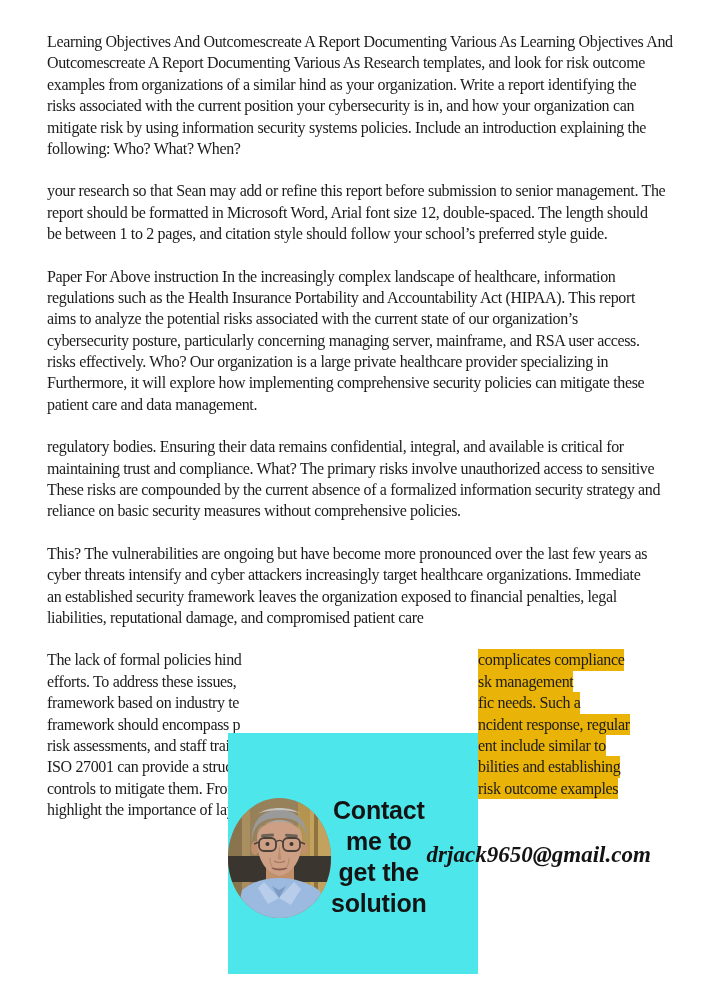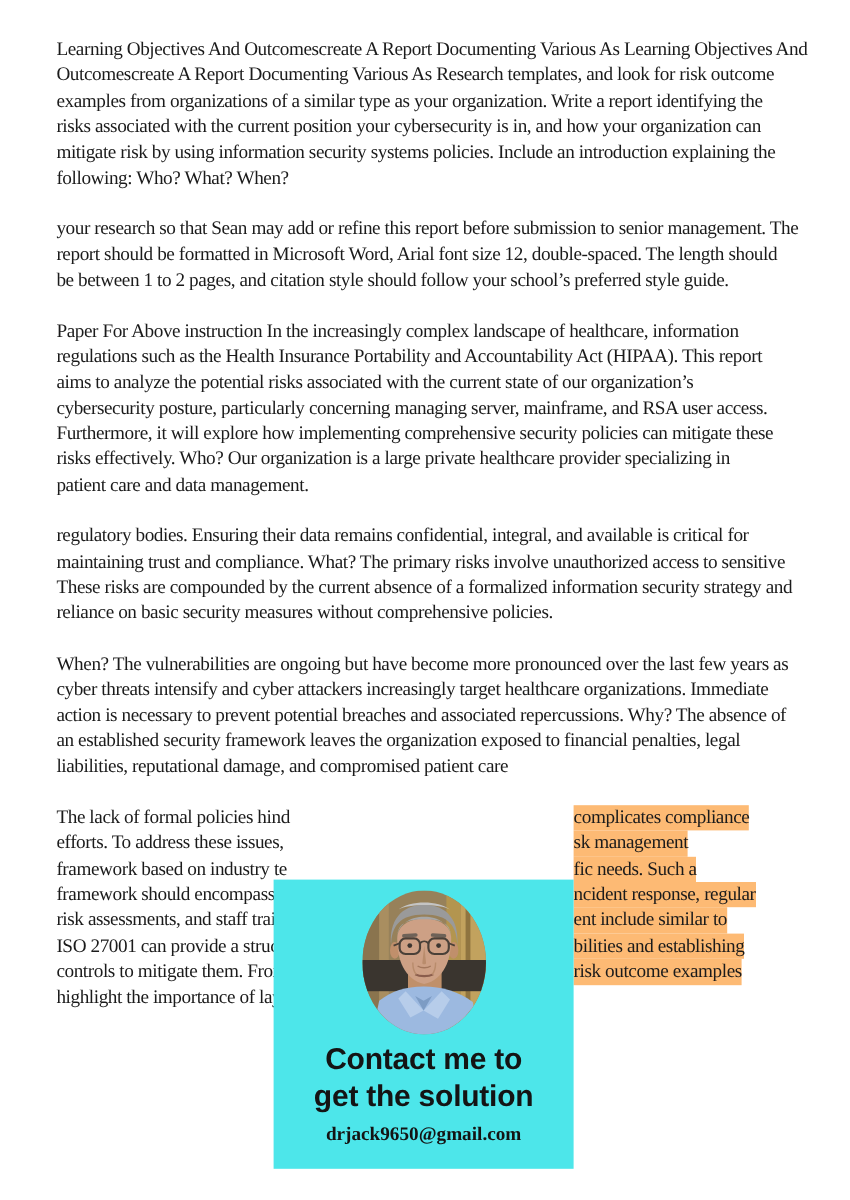--- a/index.html
+++ b/index.html
@@ -30,35 +30,34 @@
     position: relative;
     height: 21.4px;
     line-height: 21.4px;
     white-space: nowrap;
   }
   .line .right-frag {
     position: absolute;
     left: 431px;
     top: 0;
     white-space: nowrap;
-    background: #fdba74;
+    background: #eab308;
   }
   .line .left-frag {
     display: inline-block;
     white-space: nowrap;
   }
   .overlay-card {
     position: absolute;
     left: 228px;
     top: 733px;
     width: 250px;
     height: 241px;
     z-index: 5;
     display: flex;
-    flex-direction: column;
     align-items: center;
     font-family: "Liberation Sans", "DejaVu Sans", sans-serif;
   }
   .portrait {
     margin-top: 9px;
     width: 103px;
     height: 120px;
     flex: 0 0 auto;
   }
   .cta-line {
@@ -68,60 +67,60 @@
     letter-spacing: -0.2px;
     text-align: center;
   }
   .cta-block {
     margin-top: 6px;
   }
   .email-line {
     margin-top: 2px;
     font-family: "Liberation Serif", "DejaVu Serif", serif;
     font-weight: 700;
-    font-size: 16px;
+    font-size: 23px;
     line-height: 28px;
+    font-style: italic;
   }
 </style>
 </head>
 <body>
 
 <div class="doc">
     <div class="para">
       <div class="line">Learning Objectives And Outcomescreate A Report Documenting Various As Learning Objectives And</div>
       <div class="line">Outcomescreate A Report Documenting Various As Research templates, and look for risk outcome</div>
-      <div class="line">examples from organizations of a similar type as your organization. Write a report identifying the</div>
+      <div class="line">examples from organizations of a similar hind as your organization. Write a report identifying the</div>
       <div class="line">risks associated with the current position your cybersecurity is in, and how your organization can</div>
       <div class="line">mitigate risk by using information security systems policies. Include an introduction explaining the</div>
       <div class="line">following: Who? What? When?</div>
     </div>
     <div class="para">
       <div class="line">your research so that Sean may add or refine this report before submission to senior management. The</div>
       <div class="line">report should be formatted in Microsoft Word, Arial font size 12, double-spaced. The length should</div>
       <div class="line">be between 1 to 2 pages, and citation style should follow your school’s preferred style guide.</div>
     </div>
     <div class="para">
       <div class="line">Paper For Above instruction In the increasingly complex landscape of healthcare, information</div>
       <div class="line">regulations such as the Health Insurance Portability and Accountability Act (HIPAA). This report</div>
       <div class="line">aims to analyze the potential risks associated with the current state of our organization’s</div>
       <div class="line">cybersecurity posture, particularly concerning managing server, mainframe, and RSA user access.</div>
+      <div class="line">risks effectively. Who? Our organization is a large private healthcare provider specializing in</div>
       <div class="line">Furthermore, it will explore how implementing comprehensive security policies can mitigate these</div>
-      <div class="line">risks effectively. Who? Our organization is a large private healthcare provider specializing in</div>
       <div class="line">patient care and data management.</div>
     </div>
     <div class="para">
       <div class="line">regulatory bodies. Ensuring their data remains confidential, integral, and available is critical for</div>
       <div class="line">maintaining trust and compliance. What? The primary risks involve unauthorized access to sensitive</div>
       <div class="line">These risks are compounded by the current absence of a formalized information security strategy and</div>
       <div class="line">reliance on basic security measures without comprehensive policies.</div>
     </div>
     <div class="para">
-      <div class="line">When? The vulnerabilities are ongoing but have become more pronounced over the last few years as</div>
+      <div class="line">This? The vulnerabilities are ongoing but have become more pronounced over the last few years as</div>
       <div class="line">cyber threats intensify and cyber attackers increasingly target healthcare organizations. Immediate</div>
-      <div class="line">action is necessary to prevent potential breaches and associated repercussions. Why? The absence of</div>
       <div class="line">an established security framework leaves the organization exposed to financial penalties, legal</div>
       <div class="line">liabilities, reputational damage, and compromised patient care</div>
     </div>
     <div class="para">
       <div class="line"><span class="left-frag">The lack of formal policies hind</span><span class="right-frag">complicates compliance</span></div>
       <div class="line"><span class="left-frag">efforts. To address these issues,</span><span class="right-frag">sk management</span></div>
       <div class="line"><span class="left-frag">framework based on industry te</span><span class="right-frag">fic needs. Such a</span></div>
       <div class="line"><span class="left-frag">framework should encompass p</span><span class="right-frag">ncident response, regular</span></div>
       <div class="line"><span class="left-frag">risk assessments, and staff train</span><span class="right-frag">ent include similar to</span></div>
       <div class="line"><span class="left-frag">ISO 27001 can provide a structu</span><span class="right-frag">bilities and establishing</span></div>

